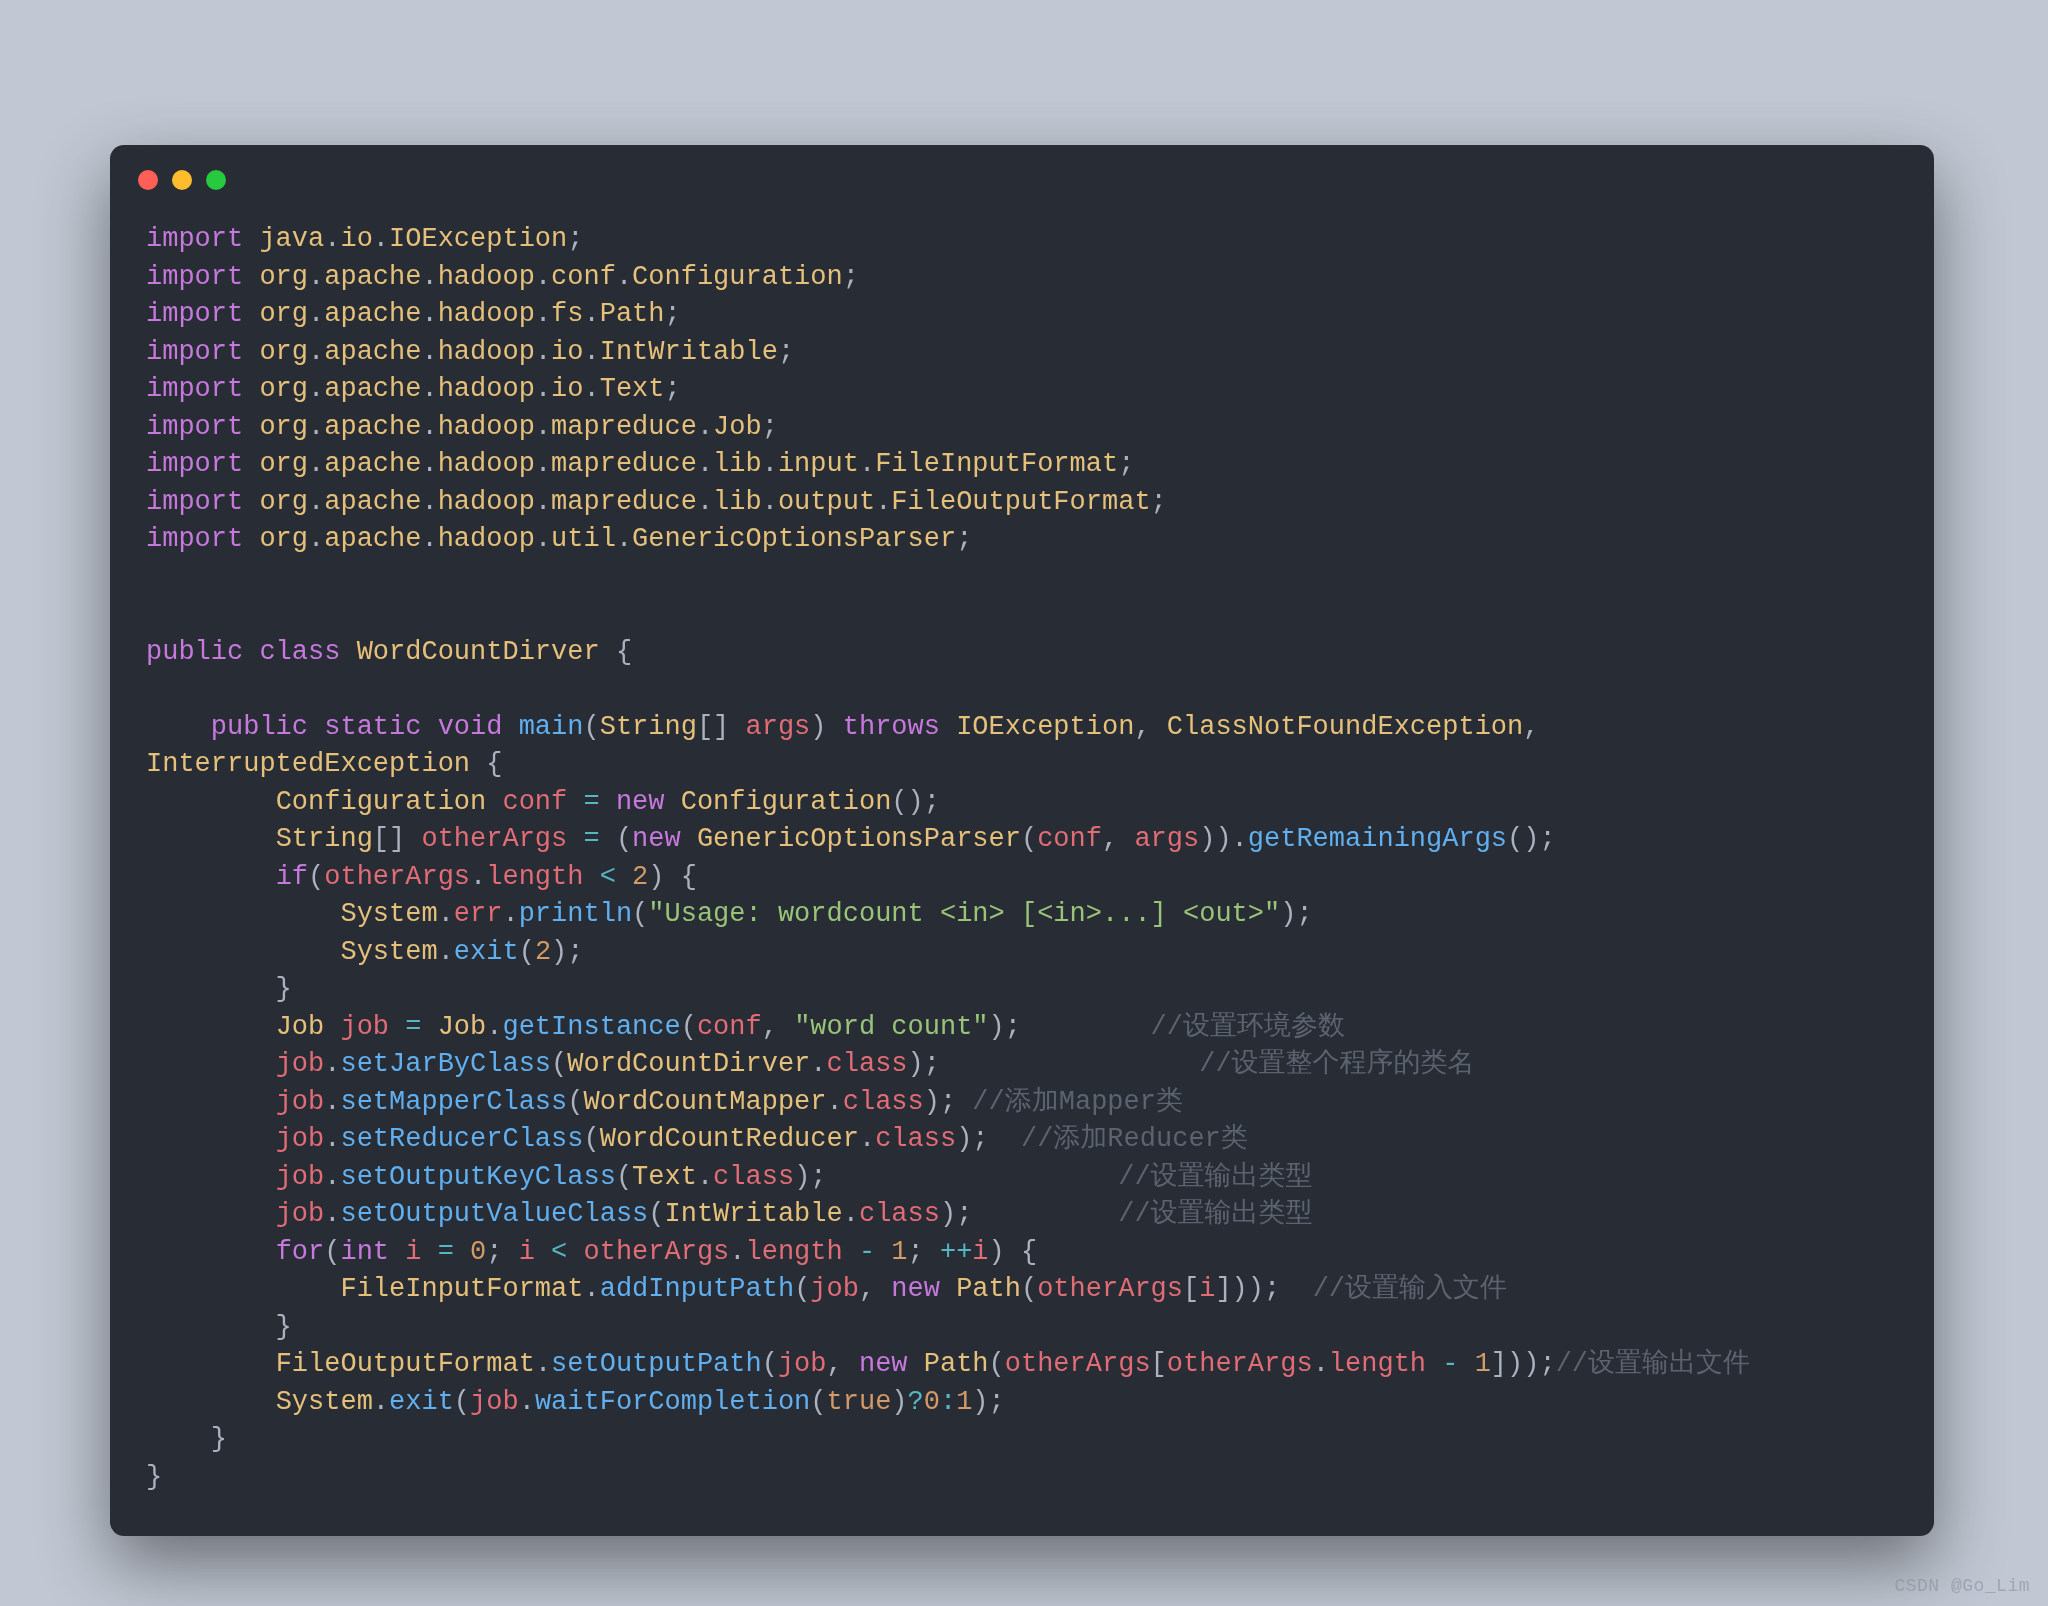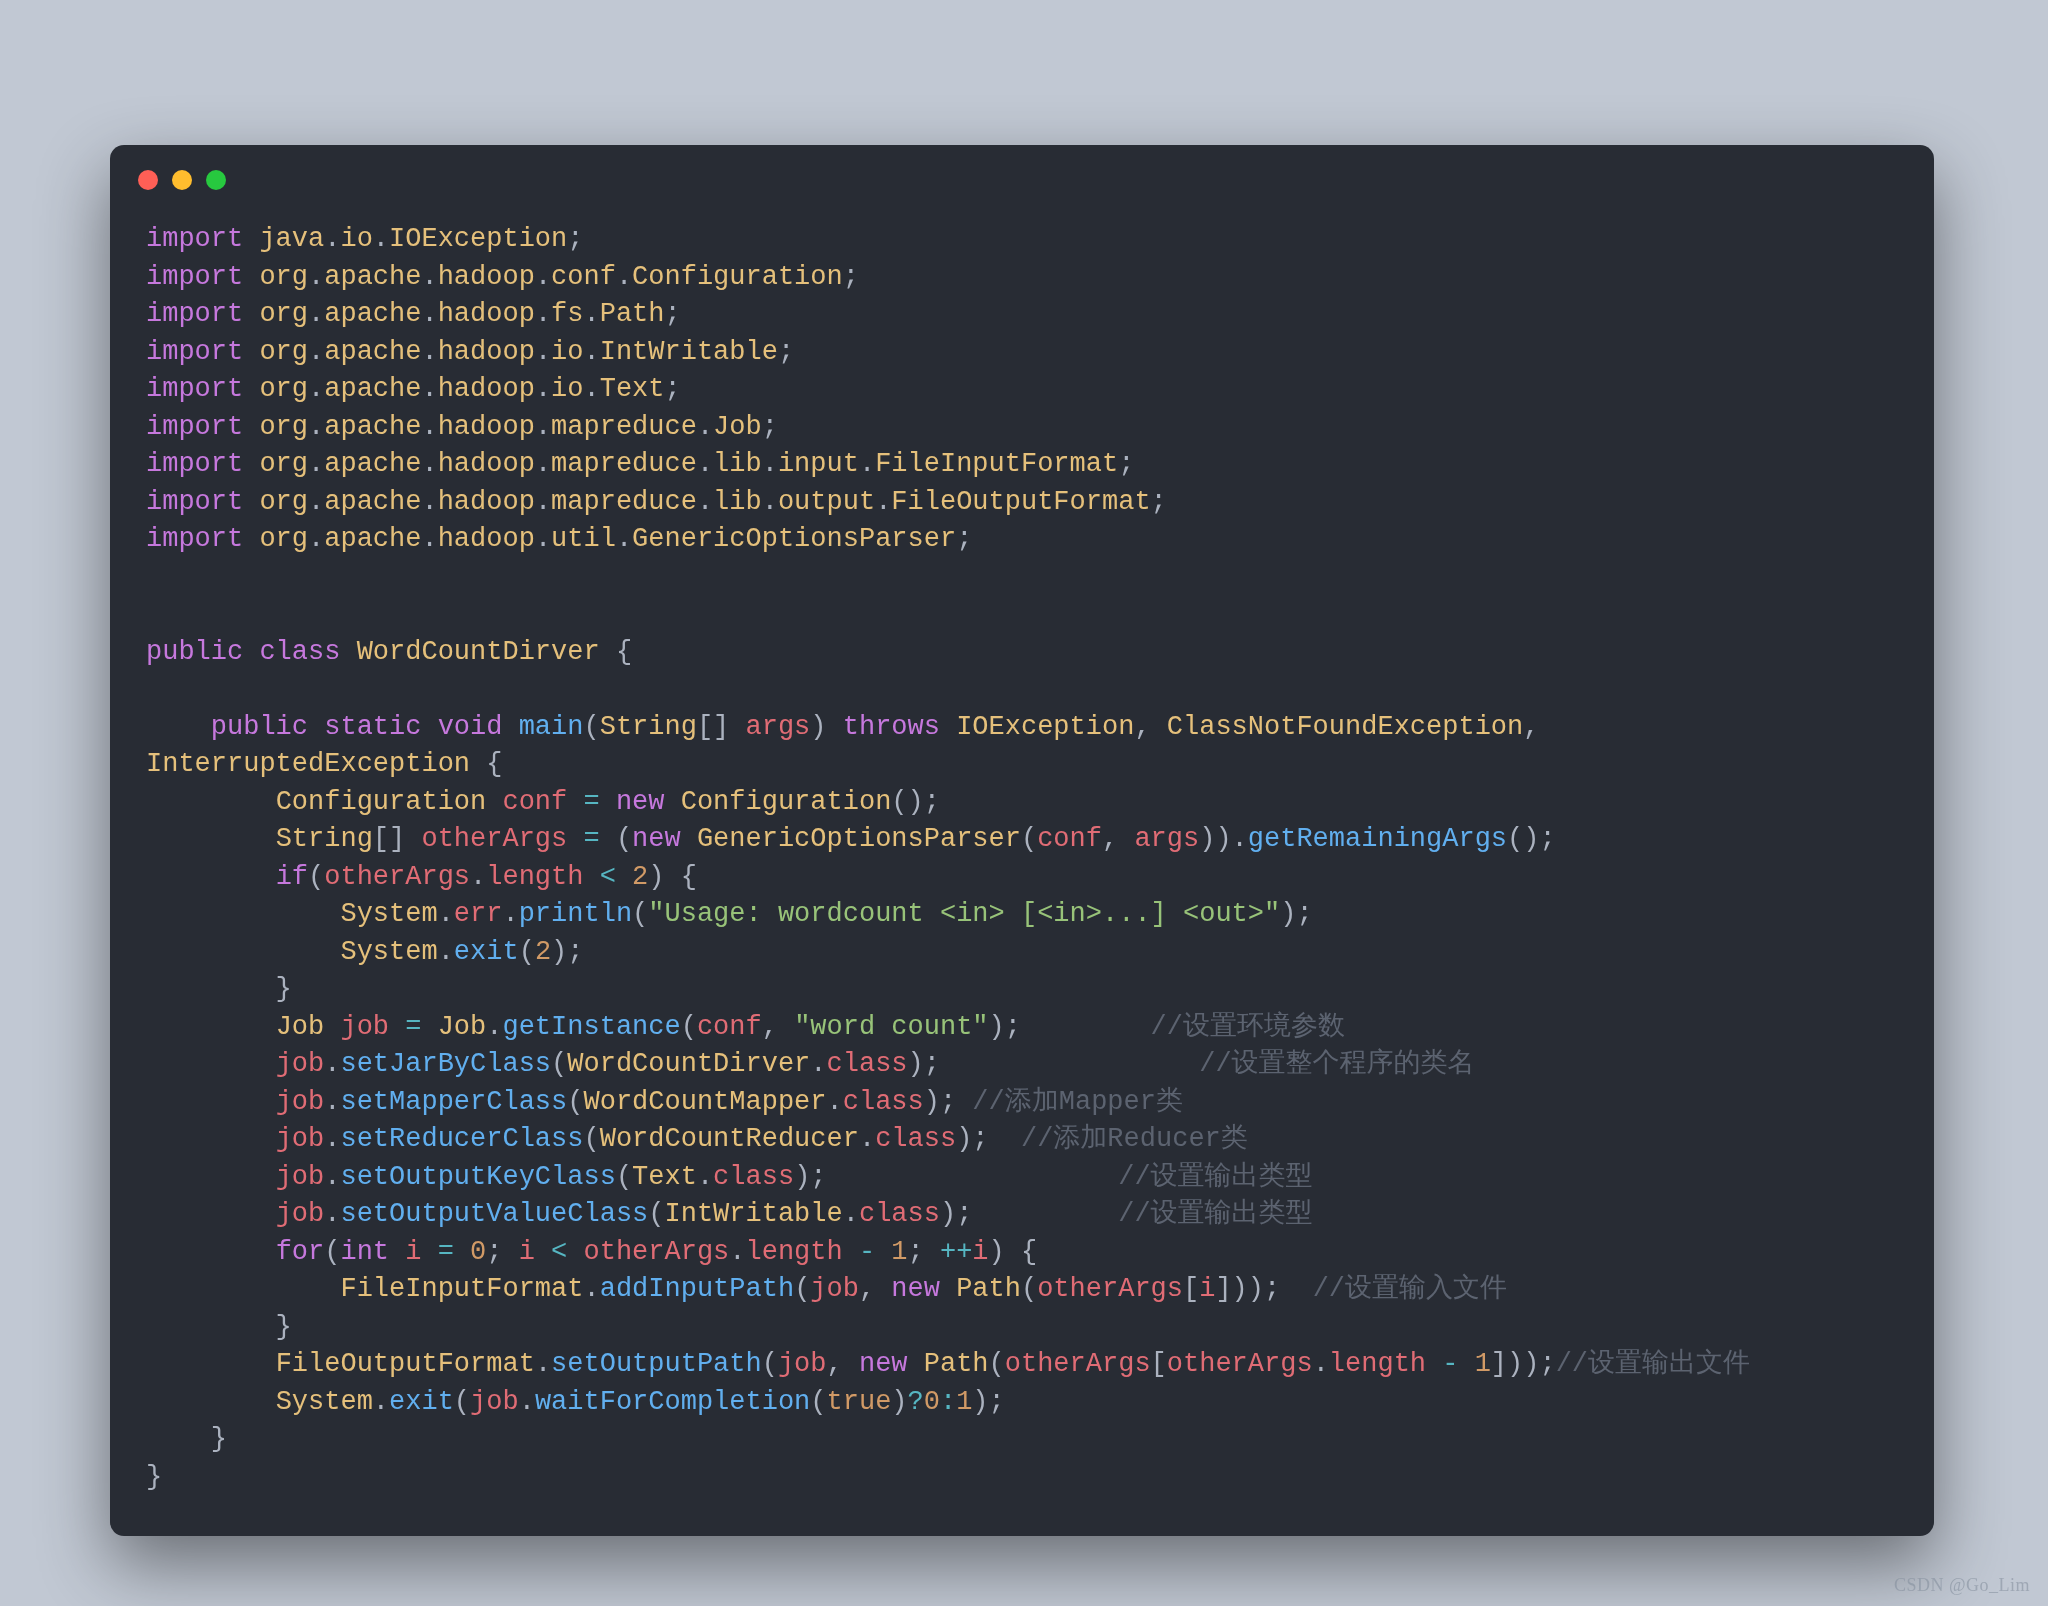--- a/index.html
+++ b/index.html
@@ -52,21 +52,21 @@
   .mth  { color: #61AFEF; }  
   .op   { color: #56B6C2; }  
   .str  { color: #98C379; }  
   .num  { color: #D19A66; }  
   .pun  { color: #ABB2BF; }  
   .cmt  { color: #5C6370; }  
   .wm {
     position: absolute;
     right: 18px;
     bottom: 10px;
-    font-family: Liberation Serif, serif;
+    font-family: Liberation Mono, monospace;
     font-size: 18px;
     color: rgba(130,140,155,0.55);
     letter-spacing: 0.5px;
   }
 </style>
 </head>
 <body>
 
 <div class="window">
   <div class="titlebar">

